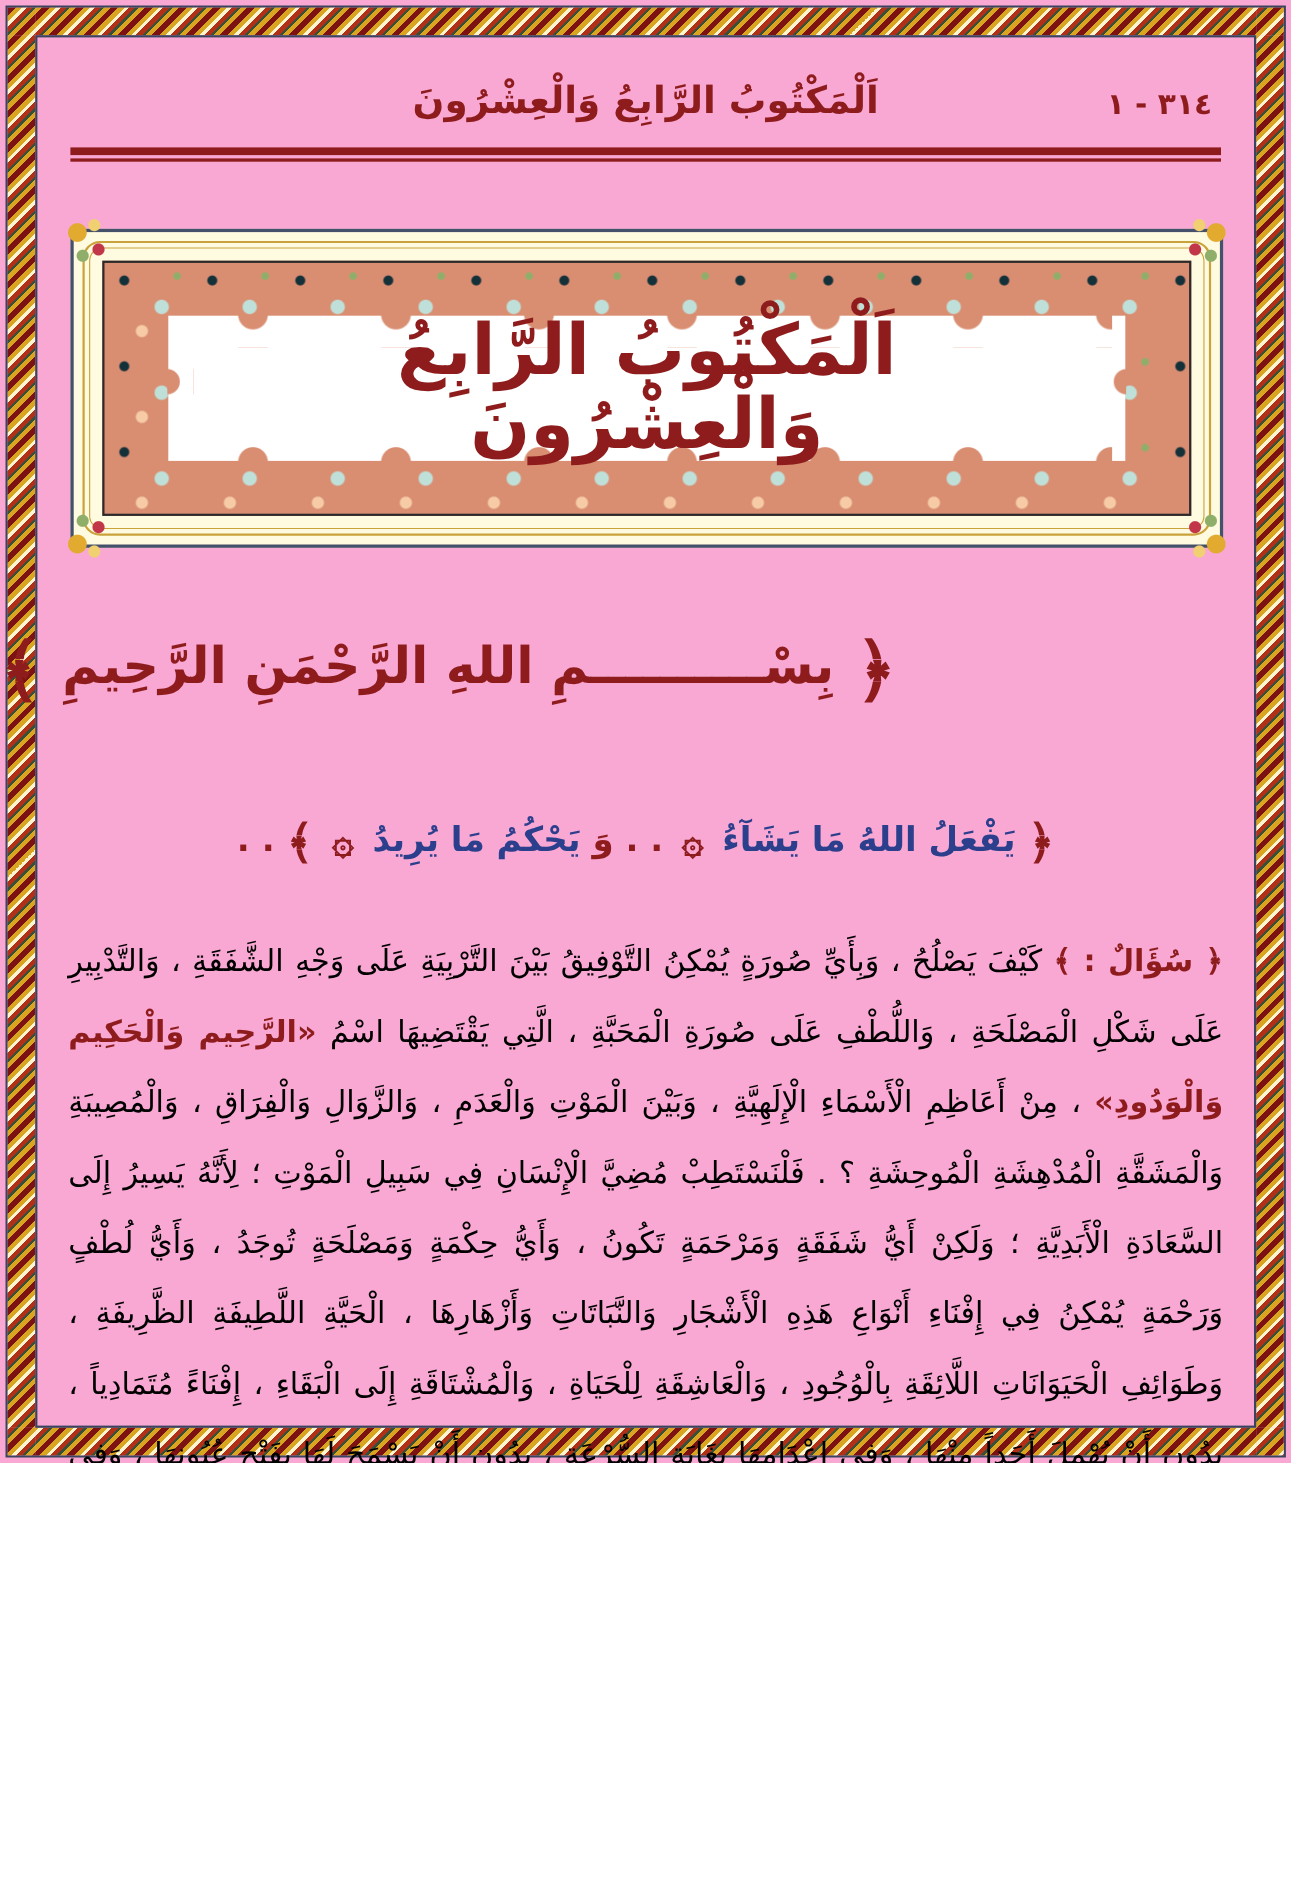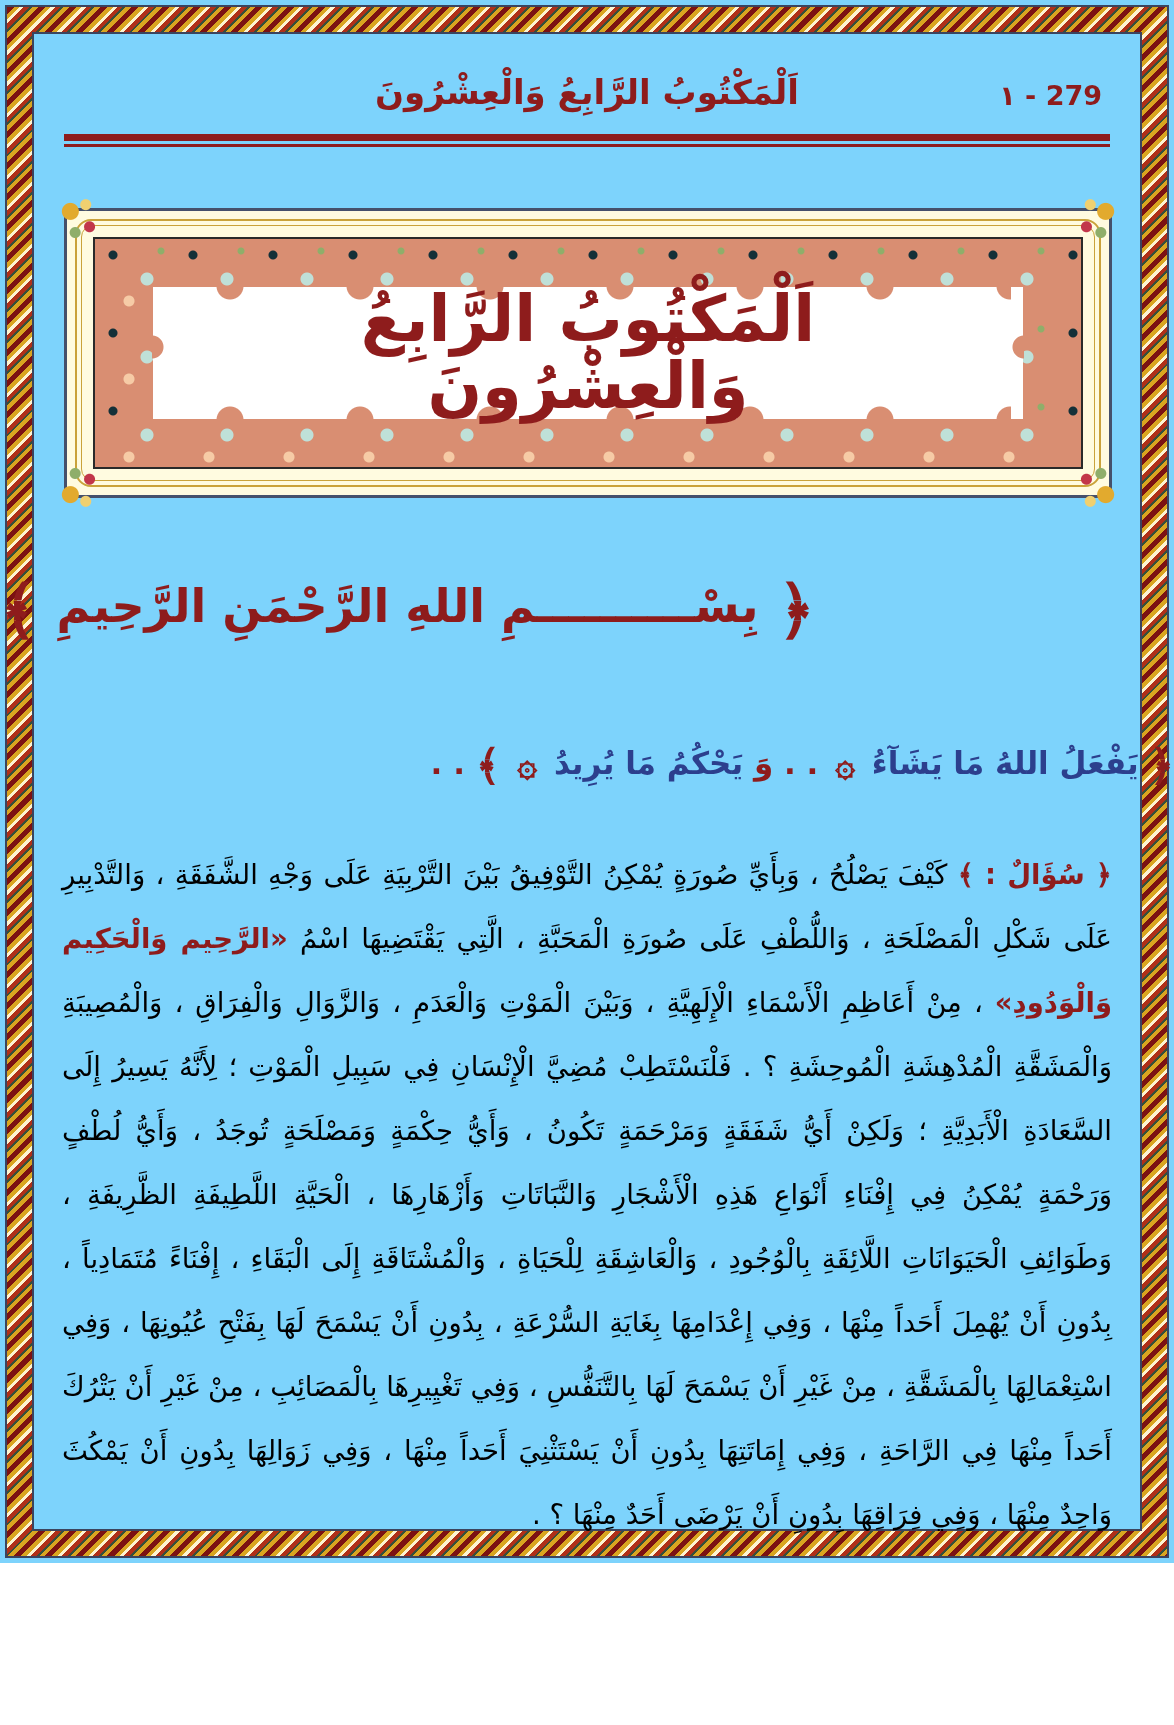--- a/index.html
+++ b/index.html
@@ -1,21 +1,21 @@
 <!DOCTYPE html>
 <html dir="rtl" lang="ar"><head>
 <meta charset="utf-8">
 <style>
   html,body{margin:0;padding:0;}
   body{
     width:1174px;height:1725px;background:#ffffff;
     font-family:"DejaVu Sans",sans-serif;
     -webkit-font-smoothing:antialiased;
   }
-  .page{position:relative;width:1174px;height:1563px;background:#7dd3fc;overflow:hidden;}
+  .page{position:relative;width:1174px;height:1330px;background:#f9a8d4;overflow:hidden;}
 
   
   .frame-outline{position:absolute;inset:5px;border:2px solid #3b445e;}
   .chain{position:absolute;inset:0;border:25px solid transparent;
     border-image:repeating-linear-gradient(135deg,
       #7c1212 0 5px,#d9a520 5px 9px,#fdf4d2 9px 12px,
       #b03018 12px 16px,#37503a 16px 18px,#d9a520 18px 22px) 25;}
   .chain-inner-outline{position:absolute;inset:0;border:2px solid #3b445e;}
 
   
@@ -61,21 +61,21 @@
   .tb-corner.tr{top:-14px;right:-12px;transform:scaleX(-1);}
   .tb-corner.bl{bottom:-14px;left:-12px;transform:scaleY(-1);}
   .tb-corner.br{bottom:-14px;right:-12px;transform:scale(-1,-1);}
 
   
   .basmala{position:absolute;top:578px;left:0;right:0;text-align:left;color:#8e1c1c;}
   .basmala .ornament{font-size:64px;font-weight:bold;vertical-align:-10px;line-height:1;}
   .basmala .btext{font-size:46px;font-weight:bold;margin:0 14px;letter-spacing:0;}
 
   
-  .verse{position:absolute;top:732px;left:0;right:0;
+  .verse{position:absolute;top:732px;left:0;right:0;text-align:center;
     font-size:31px;font-weight:bold;line-height:1.6;}
   .verse .red{color:#8e1c1c;}
   .verse .blue{color:#2c3f8d;}
   .verse .bracket{font-size:42px;vertical-align:-6px;}
   .verse .rosette{font-size:34px;vertical-align:-2px;margin:0 6px;}
 
   
   .body-text{position:absolute;top:842px;left:62px;right:62px;
     color:#000;font-size:27.5px;line-height:64px;
     text-align:justify;text-align-last:right;text-justify:inter-word;}
@@ -87,21 +87,21 @@
 
 <div class="page">
 
   <div class="frame-outline">
     <div class="chain">
       <div class="chain-inner-outline"></div>
     </div>
   </div>
 
   <div class="header-title">اَلْمَكْتُوبُ الرَّابِعُ وَالْعِشْرُونَ</div>
-  <div class="page-number">279 - ١</div>
+  <div class="page-number">٣١٤ - ١</div>
   <div class="header-rule">
     <div class="rule-thick"></div>
     <div class="rule-thin"></div>
   </div>
 
   <div class="title-box">
     <div class="tb-goldline"></div>
     <div class="tb-corner tl"></div>
     <div class="tb-corner tr"></div>
     <div class="tb-corner bl"></div>

